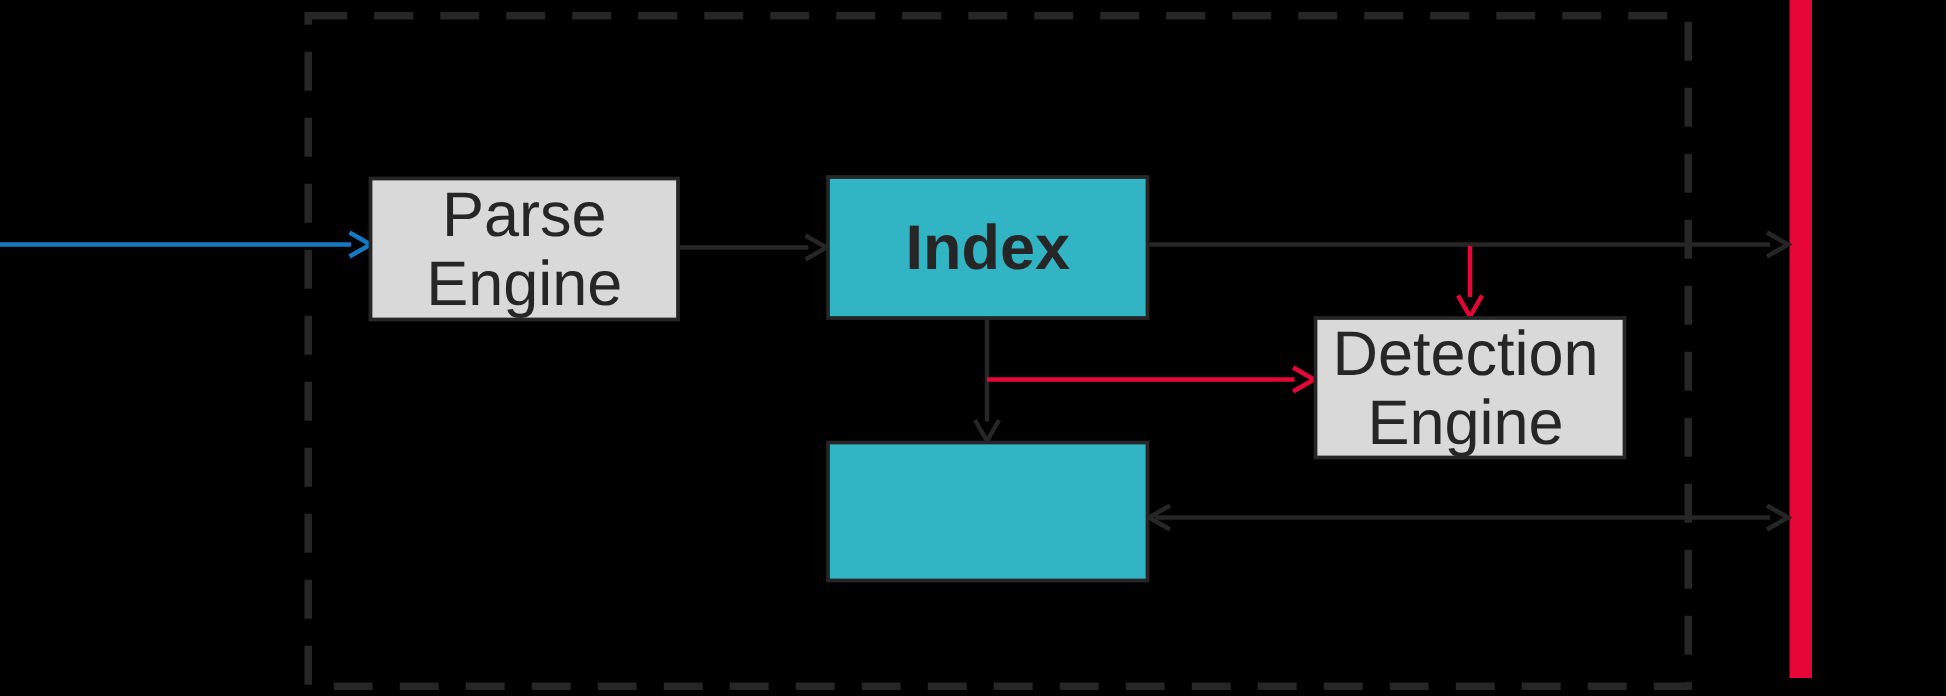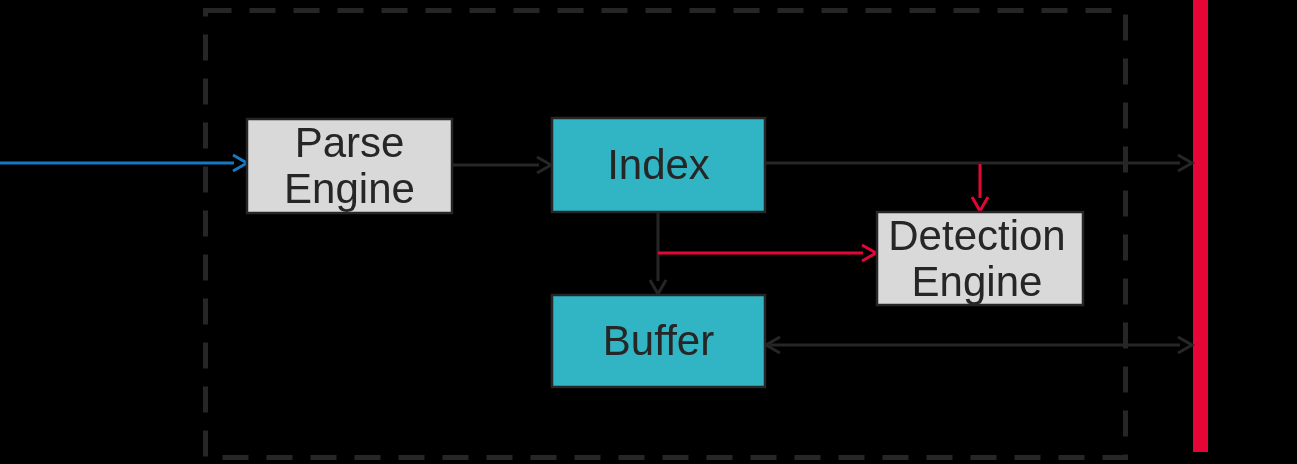--- a/index.html
+++ b/index.html
@@ -31,21 +31,21 @@
     align-items: center;
     justify-content: center;
     text-align: center;
     color: #262626;
     font-size: 42px;
     line-height: 46px;
     pointer-events: none;
     white-space: nowrap;
   }
   .label-parse     { left: 247px; top: 119px; width: 205px; height: 94px; }
-  .label-index     { left: 552px; top: 118px; width: 213px; height: 94px; }
+  .label-index     { left: 552px; top: 118px; width: 213px; height: 94px; font-weight: bold; }
   .label-buffer    { left: 552px; top: 295px; width: 213px; height: 92px; }
   .label-detection { left: 877px; top: 212px; width: 200px; height: 93px; }
 </style>
 </head>
 <body>
 
 <div class="stage">
 
   <svg viewBox="0 0 1297 464">
 
@@ -83,22 +83,19 @@
 
   <div class="node-label label-parse">
     <span>Parse</span>
     <span>Engine</span>
   </div>
 
   <div class="node-label label-index">
     <span>Index</span>
   </div>
 
-  <div class="node-label label-buffer">
-    <span>Buffer</span>
-  </div>
 
   <div class="node-label label-detection">
     <span>Detection</span>
     <span>Engine</span>
   </div>
 
 </div>
 
 </body></html>

